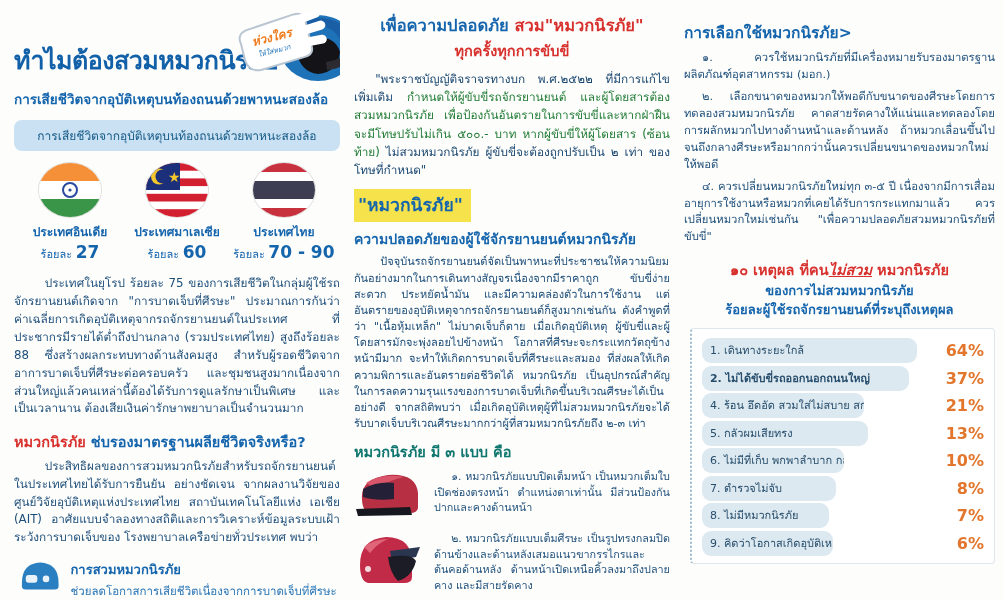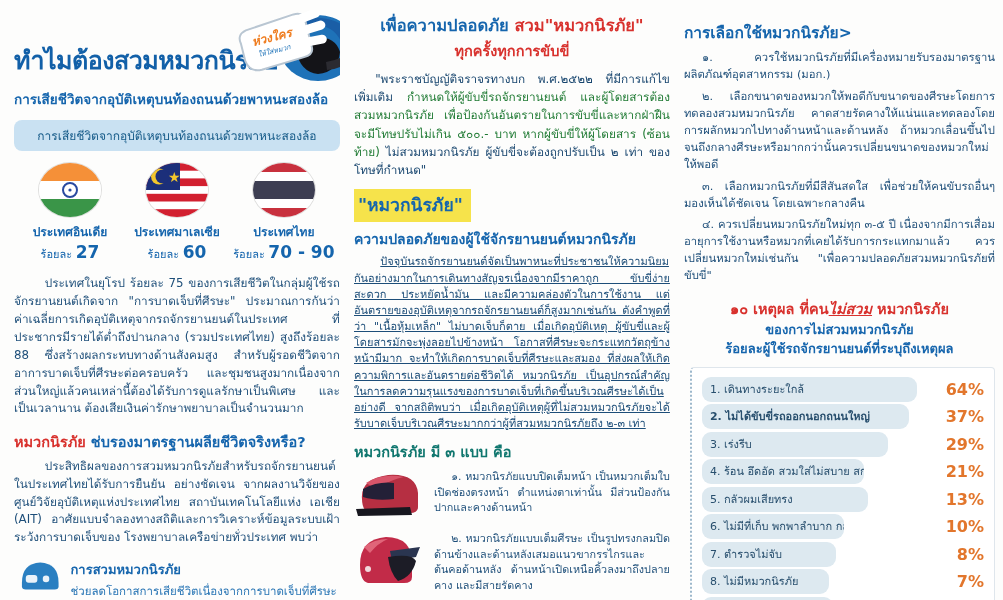--- a/index.html
+++ b/index.html
@@ -50,21 +50,21 @@
   .m-head .red { color:#d8312d; }
   .m-head2 { text-align:center; font-size:14.5px; font-weight:bold; color:#d8312d; }
   .m-law { margin-top:8px; font-size:11.8px; line-height:1.55; text-align:justify;
     text-indent:1.8em; }
   .m-law .navy { color:#17456e; }
   .m-law .green { color:#1f7a33; }
   .m-highlight { display:inline-block; margin-top:10px; background:#f6e34b;
     color:#1565ad; font-weight:bold; font-size:17.5px; padding:2px 8px 3px 4px; }
   .m-subhead { margin-top:6px; font-size:14px; font-weight:bold; color:#1565ad; }
   .m-para { margin-top:4px; font-size:11px; line-height:1.47; text-align:justify;
-    text-indent:2.4em; color:#1d4e79;text-decoration:underline; }
+    text-indent:2.4em; color:#1d4e79; }
   .m-types-head { margin-top:8px; font-size:14.5px; font-weight:bold; color:#0f766e; }
   .type-row { display:flex; gap:10px; margin-top:6px; align-items:flex-start; }
   .type-pic { flex:0 0 70px; }
   .type-text { font-size:10.8px; line-height:1.45; text-align:justify; color:#1d4e79;
     text-indent:1.6em; }
 
   
   .r-head { font-size:15.5px; font-weight:bold; color:#1565ad; }
   .r-item { margin-top:5px; font-size:11.3px; line-height:1.5; text-align:justify;
     color:#1d4e79; text-indent:1.6em; }
@@ -238,45 +238,40 @@
         </svg>
       </div>
       <div class="type-text">๓. หมวกนิรภัยแบบครึ่งศีรษะ เป็นรูปครึ่งทรงกลมปิดด้านข้างและด้านหลังเสมอระดับหู ป้องกันได้เฉพาะคลุมได้ครึ่งศีรษะ มีสายรัดคาง หมวกชนิดนี้สามารถศีรษะส่วนบนเท่านั้น</div>
     </div>
   </div>
 
   <div class="col col-right">
     <div class="r-head">การเลือกใช้หมวกนิรภัย&gt;</div>
     <div class="r-item">๑. ควรใช้หมวกนิรภัยที่มีเครื่องหมายรับรองมาตรฐานผลิตภัณฑ์อุตสาหกรรม (มอก.)</div>
     <div class="r-item">๒. เลือกขนาดของหมวกให้พอดีกับขนาดของศีรษะโดยการทดลองสวมหมวกนิรภัย คาดสายรัดคางให้แน่นและทดลองโดยการผลักหมวกไปทางด้านหน้าและด้านหลัง ถ้าหมวกเลื่อนขึ้นไปจนถึงกลางศีรษะหรือมากกว่านั้นควรเปลี่ยนขนาดของหมวกใหม่ให้พอดี</div>
-    <div class="r-item">๓. เลือกหมวกนิรภัยที่มีสีสันสดใส เพื่อช่วยให้คนขับรถอื่นๆ มองเห็นได้ชัดเจน โดยเฉพาะกลางคืน</div>
     <div class="r-item">๔. ควรเปลี่ยนหมวกนิรภัยใหม่ทุก ๓-๕ ปี เนื่องจากมีการเสื่อมอายุการใช้งานหรือหมวกที่เคยได้รับการกระแทกมาแล้ว ควรเปลี่ยนหมวกใหม่เช่นกัน "เพื่อความปลอดภัยสวมหมวกนิรภัยที่ขับขี่"</div>
 
     <div class="r-reasons-head">
       <span>๑๐ เหตุผล ที่คน</span><span class="ul">ไม่สวม</span><span> หมวกนิรภัย</span>
     </div>
     <div class="r-reasons-sub">
       <div>ของการไม่สวมหมวกนิรภัย</div>
       <div>ร้อยละผู้ใช้รถจักรยานยนต์ที่ระบุถึงเหตุผล</div>
     </div>
 
     <div class="r-card">
       <div class="r-row">
         <span class="r-pill" style="width: 215px;">1. เดินทางระยะใกล้</span>
         <span class="r-val">64%</span>
       </div>
       <div class="r-row">
         <span class="r-pill" style="width: 207px; font-weight: bold;">2. ไม่ได้ขับขี่รถออกนอกถนนใหญ่</span>
         <span class="r-val">37%</span>
       </div>
       <div class="r-row">
-        <span class="r-pill" style="width: 186px;">3. เร่งรีบ</span>
-        <span class="r-val">29%</span>
-      </div>
-      <div class="r-row">
         <span class="r-pill" style="width: 162px;">4. ร้อน อึดอัด สวมใส่ไม่สบาย สกปรก</span>
         <span class="r-val">21%</span>
       </div>
       <div class="r-row">
         <span class="r-pill" style="width: 166px;">5. กลัวผมเสียทรง</span>
         <span class="r-val">13%</span>
       </div>
       <div class="r-row">
         <span class="r-pill" style="width: 142px;">6. ไม่มีที่เก็บ พกพาลำบาก กลัวหาย</span>
         <span class="r-val">10%</span>

